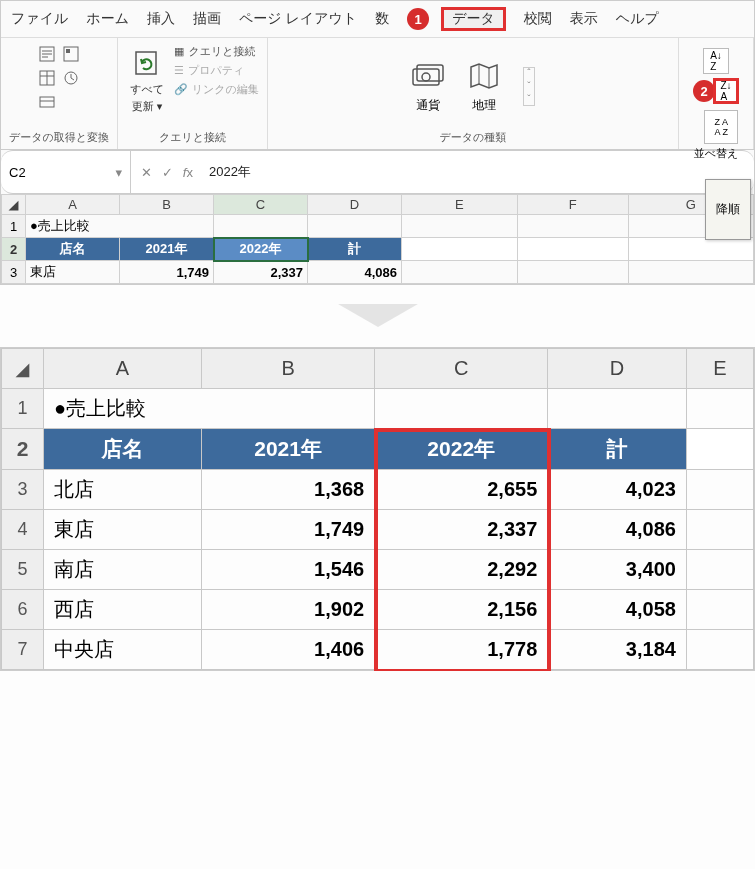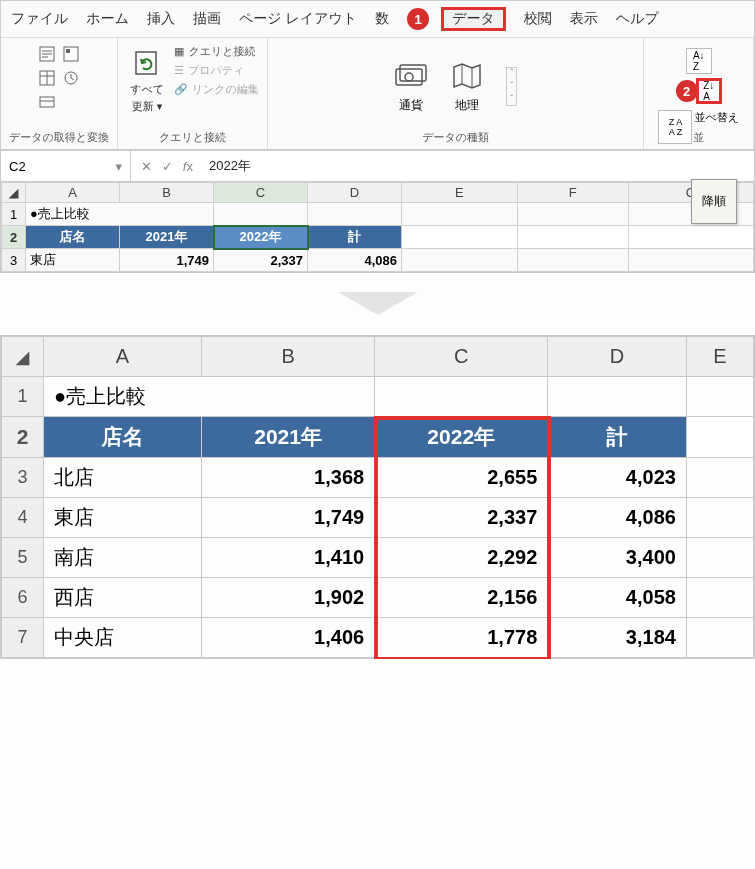--- a/index.html
+++ b/index.html
@@ -157,36 +157,37 @@
     border:1px solid #bbb;
     display:flex;
     align-items:center;
     justify-content:center;
     font-size:9px;
     background:#fff;
   }
   .tooltip {
     position:absolute;
     top:100%;
-    right:16px;
+    right:2px;
     margin-top:30px;
     background:#f5f5f0;
     border:1px solid #999;
-    padding:13px 10px;
+    padding:21px 10px;
     font-size:12px;
     box-shadow:1px 1px 3px rgba(0,0,0,0.2);
   }
   .formula-bar {
     display:flex;
     align-items:center;
     border-top:1px solid #ccc;
     border-bottom:1px solid #ccc;
     font-size:13px;
-    height:32px;
+    height:44px;
     background:#fff;
+    border-radius:12px;
   }
   .name-box {
     width:130px;
     padding:0 8px;
     border-right:1px solid #ccc;
     display:flex;
     justify-content:space-between;
     align-items:center;
     height:100%;
   }
@@ -411,21 +412,21 @@
           <div class="sort-az">
             <span>A↓<br>Z</span>
           </div>
           <div style="display:flex;align-items:center;gap:4px">
             <span class="badge-red">2</span>
             <div class="sort-za highlight">
               <span>Z↓<br>A</span>
             </div>
           </div>
         </div>
-        <div style="display:flex;flex-direction:row;align-items:flex-start;gap:2px">
+        <div style="display:flex;flex-direction:column;align-items:flex-end;gap:2px">
           <div class="sort-big">
             <span>Z A<br>A Z</span>
           </div>
           <span style="font-size:11px">並べ替え</span>
         </div>
       </div>
       <div class="ribbon-group-label">並</div>
       <div class="tooltip">降順</div>
     </div>
   </div>
@@ -534,21 +535,21 @@
           <td class="rowhead">4</td>
           <td>東店</td>
           <td class="num">1,749</td>
           <td class="num">2,337</td>
           <td class="num">4,086</td>
           <td></td>
         </tr>
         <tr>
           <td class="rowhead">5</td>
           <td>南店</td>
-          <td class="num">1,410</td>
+          <td class="num">1,546</td>
           <td class="num">2,292</td>
           <td class="num">3,400</td>
           <td></td>
         </tr>
         <tr>
           <td class="rowhead">6</td>
           <td>西店</td>
           <td class="num">1,902</td>
           <td class="num">2,156</td>
           <td class="num">4,058</td>

